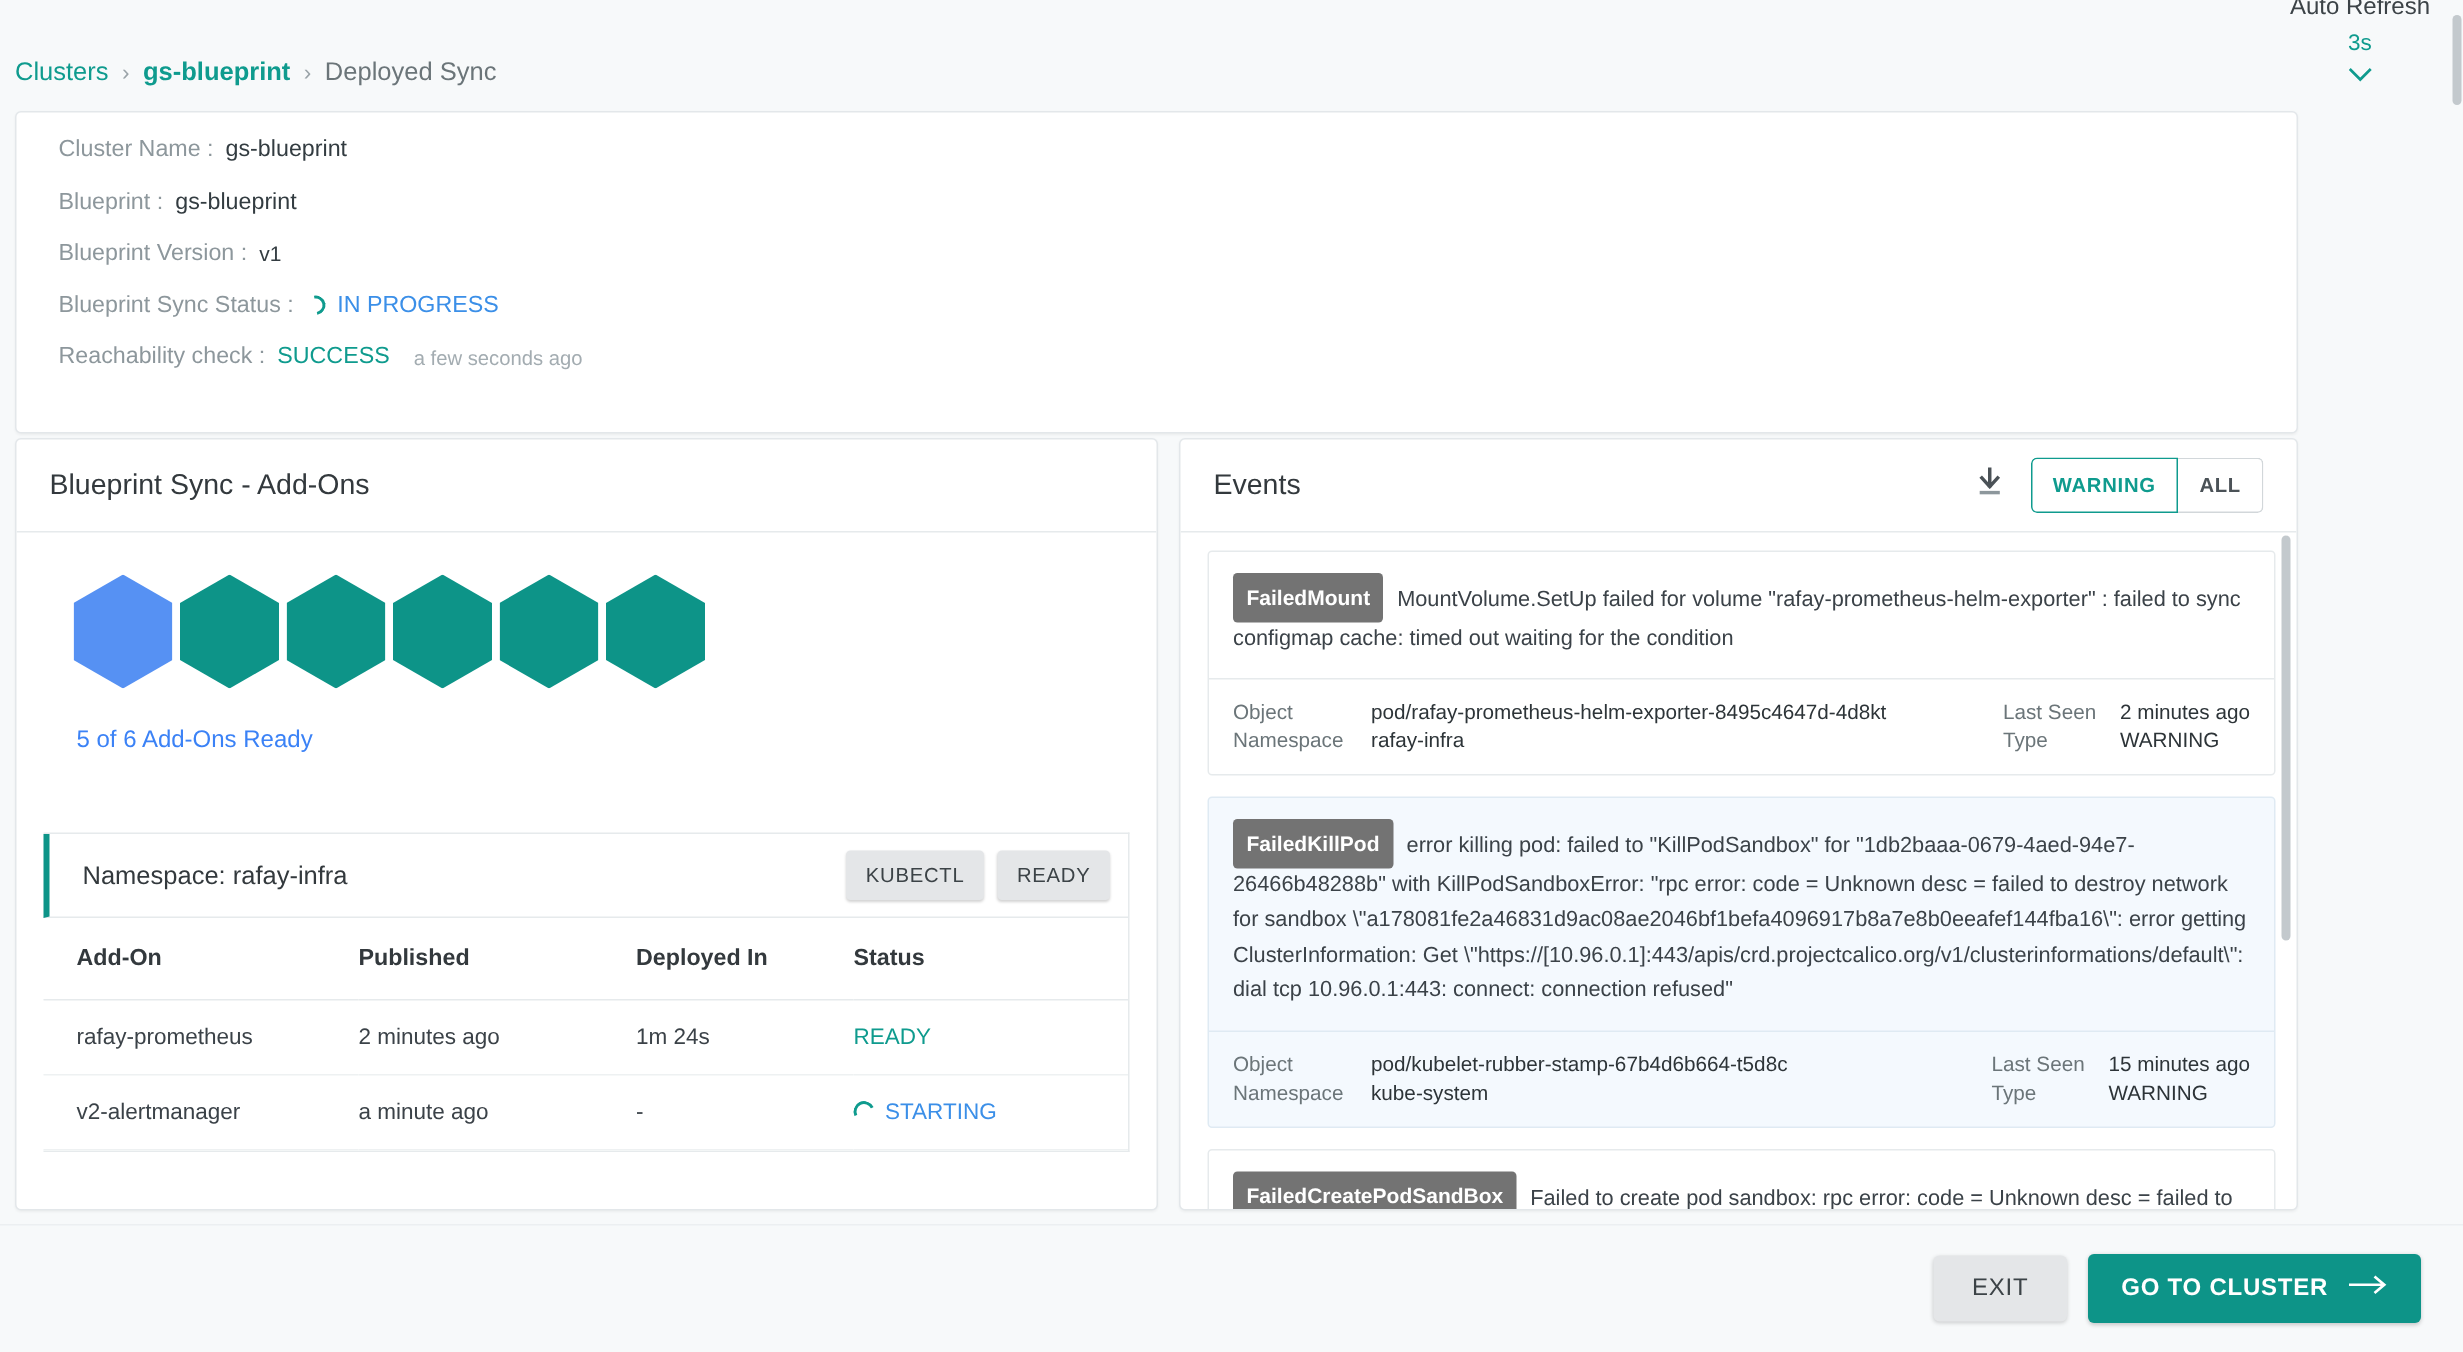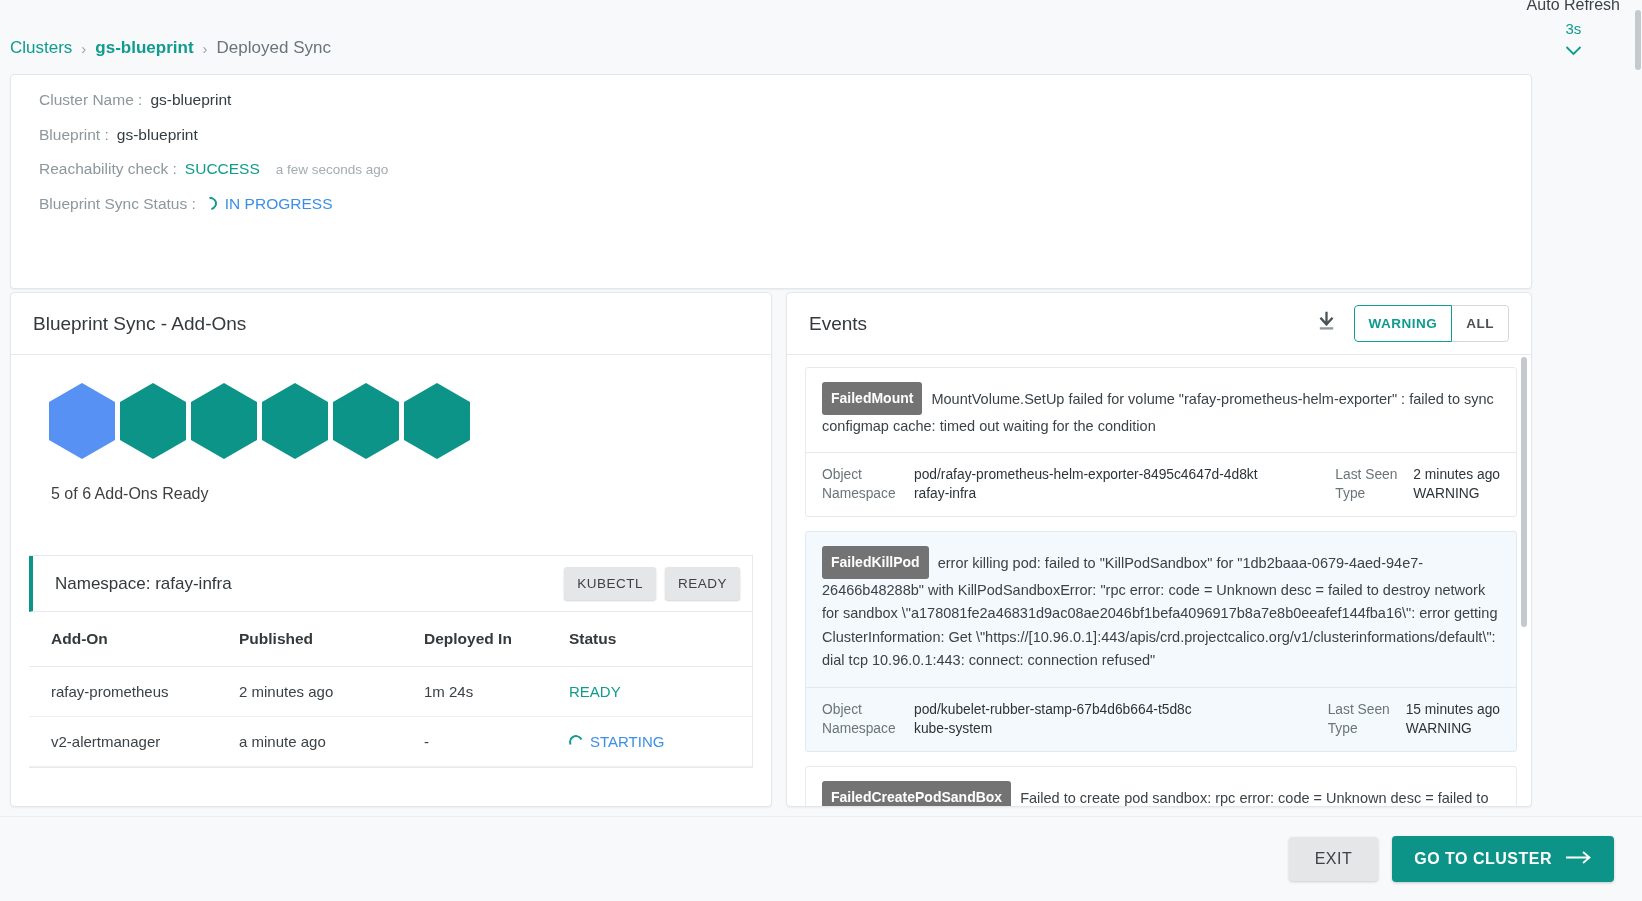--- a/index.html
+++ b/index.html
@@ -81,21 +81,21 @@
   }
   .panel-title { font-size: 19px; color: #33393d; }
 
   
   .hexrow { display: flex; gap: 5px; padding: 28px 0 0 38px; }
   .hex {
     width: 66px; height: 76px; background: #0d9488;
     clip-path: polygon(50% 0%, 100% 25%, 100% 75%, 50% 100%, 0% 75%, 0% 25%);
   }
   .hex.blue { background: #5691f3; }
-  .ready-text { font-size: 16px; color: #404040; padding: 26px 0 0 40px; }
+  .ready-text { font-size: 16px; color: #3b82f6; padding: 26px 0 0 40px; }
 
   
   .ns-block { margin: 52px 18px 0 18px; border: 1px solid #e6eaec; border-left: none; }
   .ns-head {
     height: 56px; display: flex; align-items: center;
     padding-left: 22px; border-left: 4px solid #0d9488;
     background: #fff; border-bottom: 1px solid #e6eaec;
   }
   .ns-title { font-size: 17px; color: #33393d; }
   .ns-btns { margin-left: auto; display: flex; gap: 9px; padding-right: 12px; }
@@ -215,28 +215,32 @@
 <div class="card summary-card">
   <div class="kv">
     <span class="k">Cluster Name :</span>
     <span class="v">gs-blueprint</span>
   </div>
   <div class="kv">
     <span class="k">Blueprint :</span>
     <span class="v">gs-blueprint</span>
   </div>
   <div class="kv">
+    <span class="k">Blueprint Version :</span>
+    <span class="v small">v1</span>
+  </div>
+  <div class="kv">
+    <span class="k">Blueprint Sync Status :</span>
+    <span class="spinner"></span>
+    <span class="v-progress">IN PROGRESS</span>
+  </div>
+  <div class="kv">
     <span class="k">Reachability check :</span>
     <span class="v-success">SUCCESS</span>
     <span class="ago">a few seconds ago</span>
-  </div>
-  <div class="kv">
-    <span class="k">Blueprint Sync Status :</span>
-    <span class="spinner"></span>
-    <span class="v-progress">IN PROGRESS</span>
   </div>
 </div>
 
 <div class="card panel-left">
   <div class="panel-head">
     <span class="panel-title">Blueprint Sync - Add-Ons</span>
   </div>
 
   <div class="hexrow">
     <div class="hex blue"></div>

